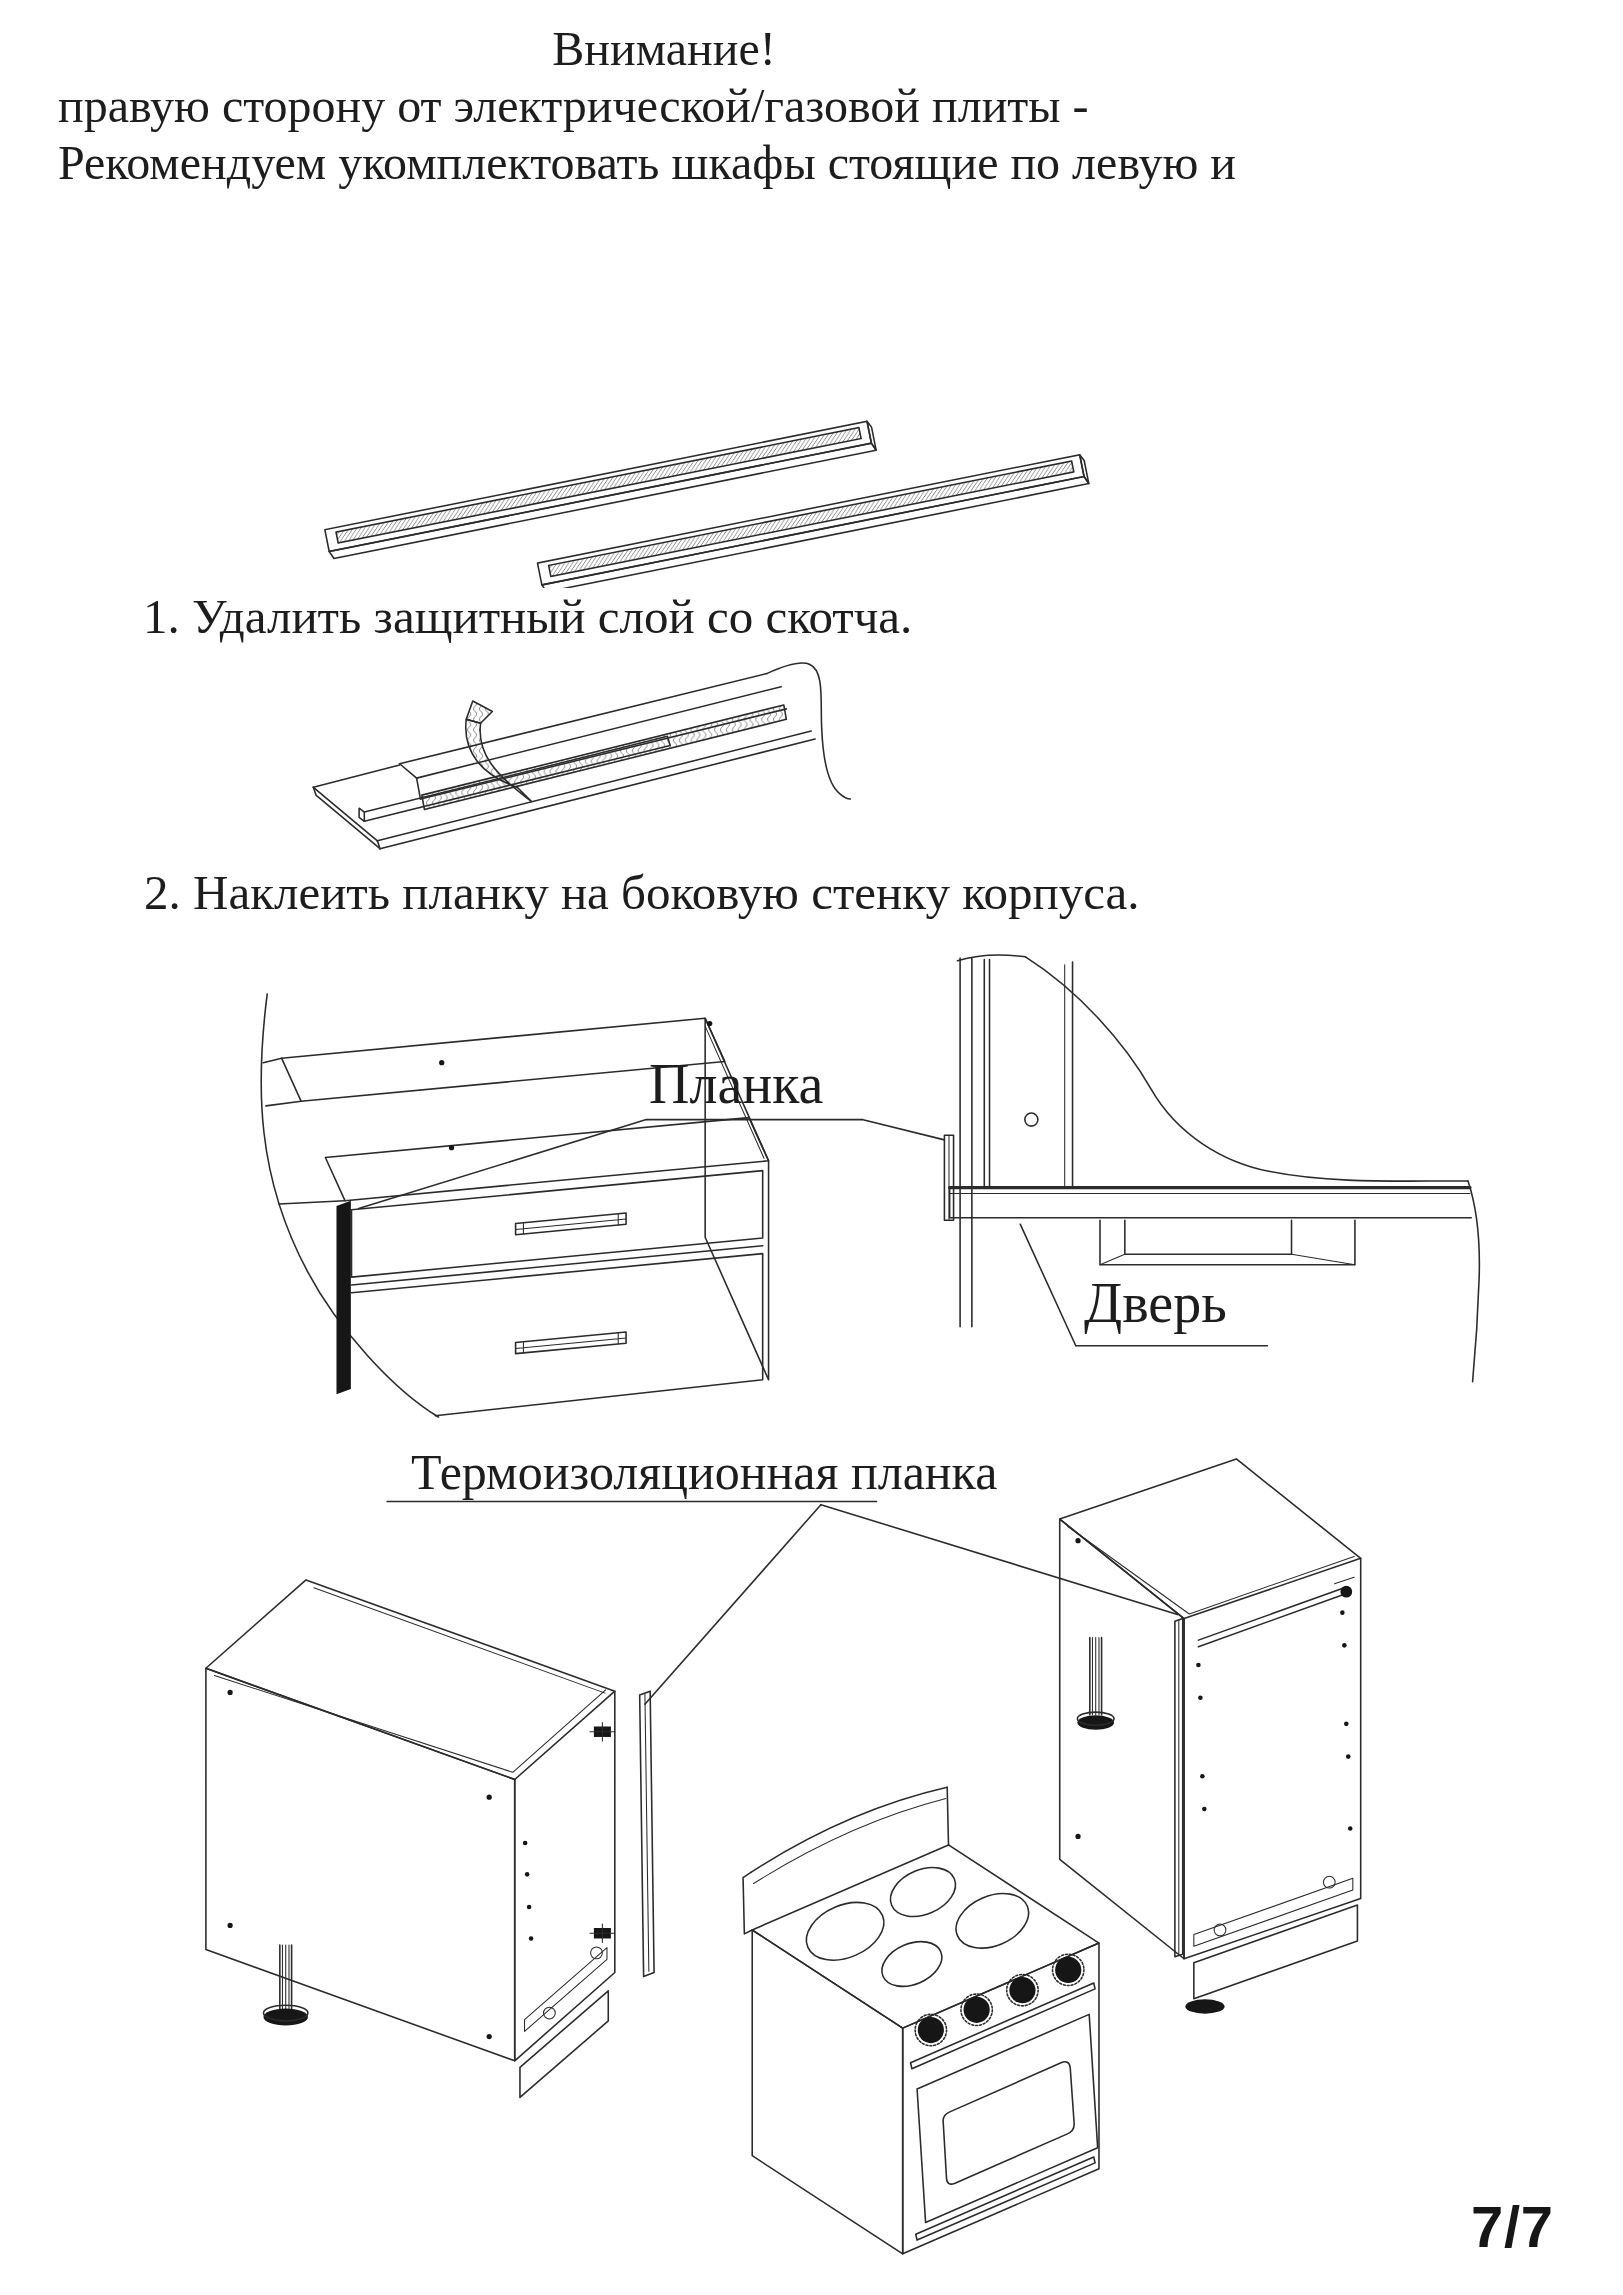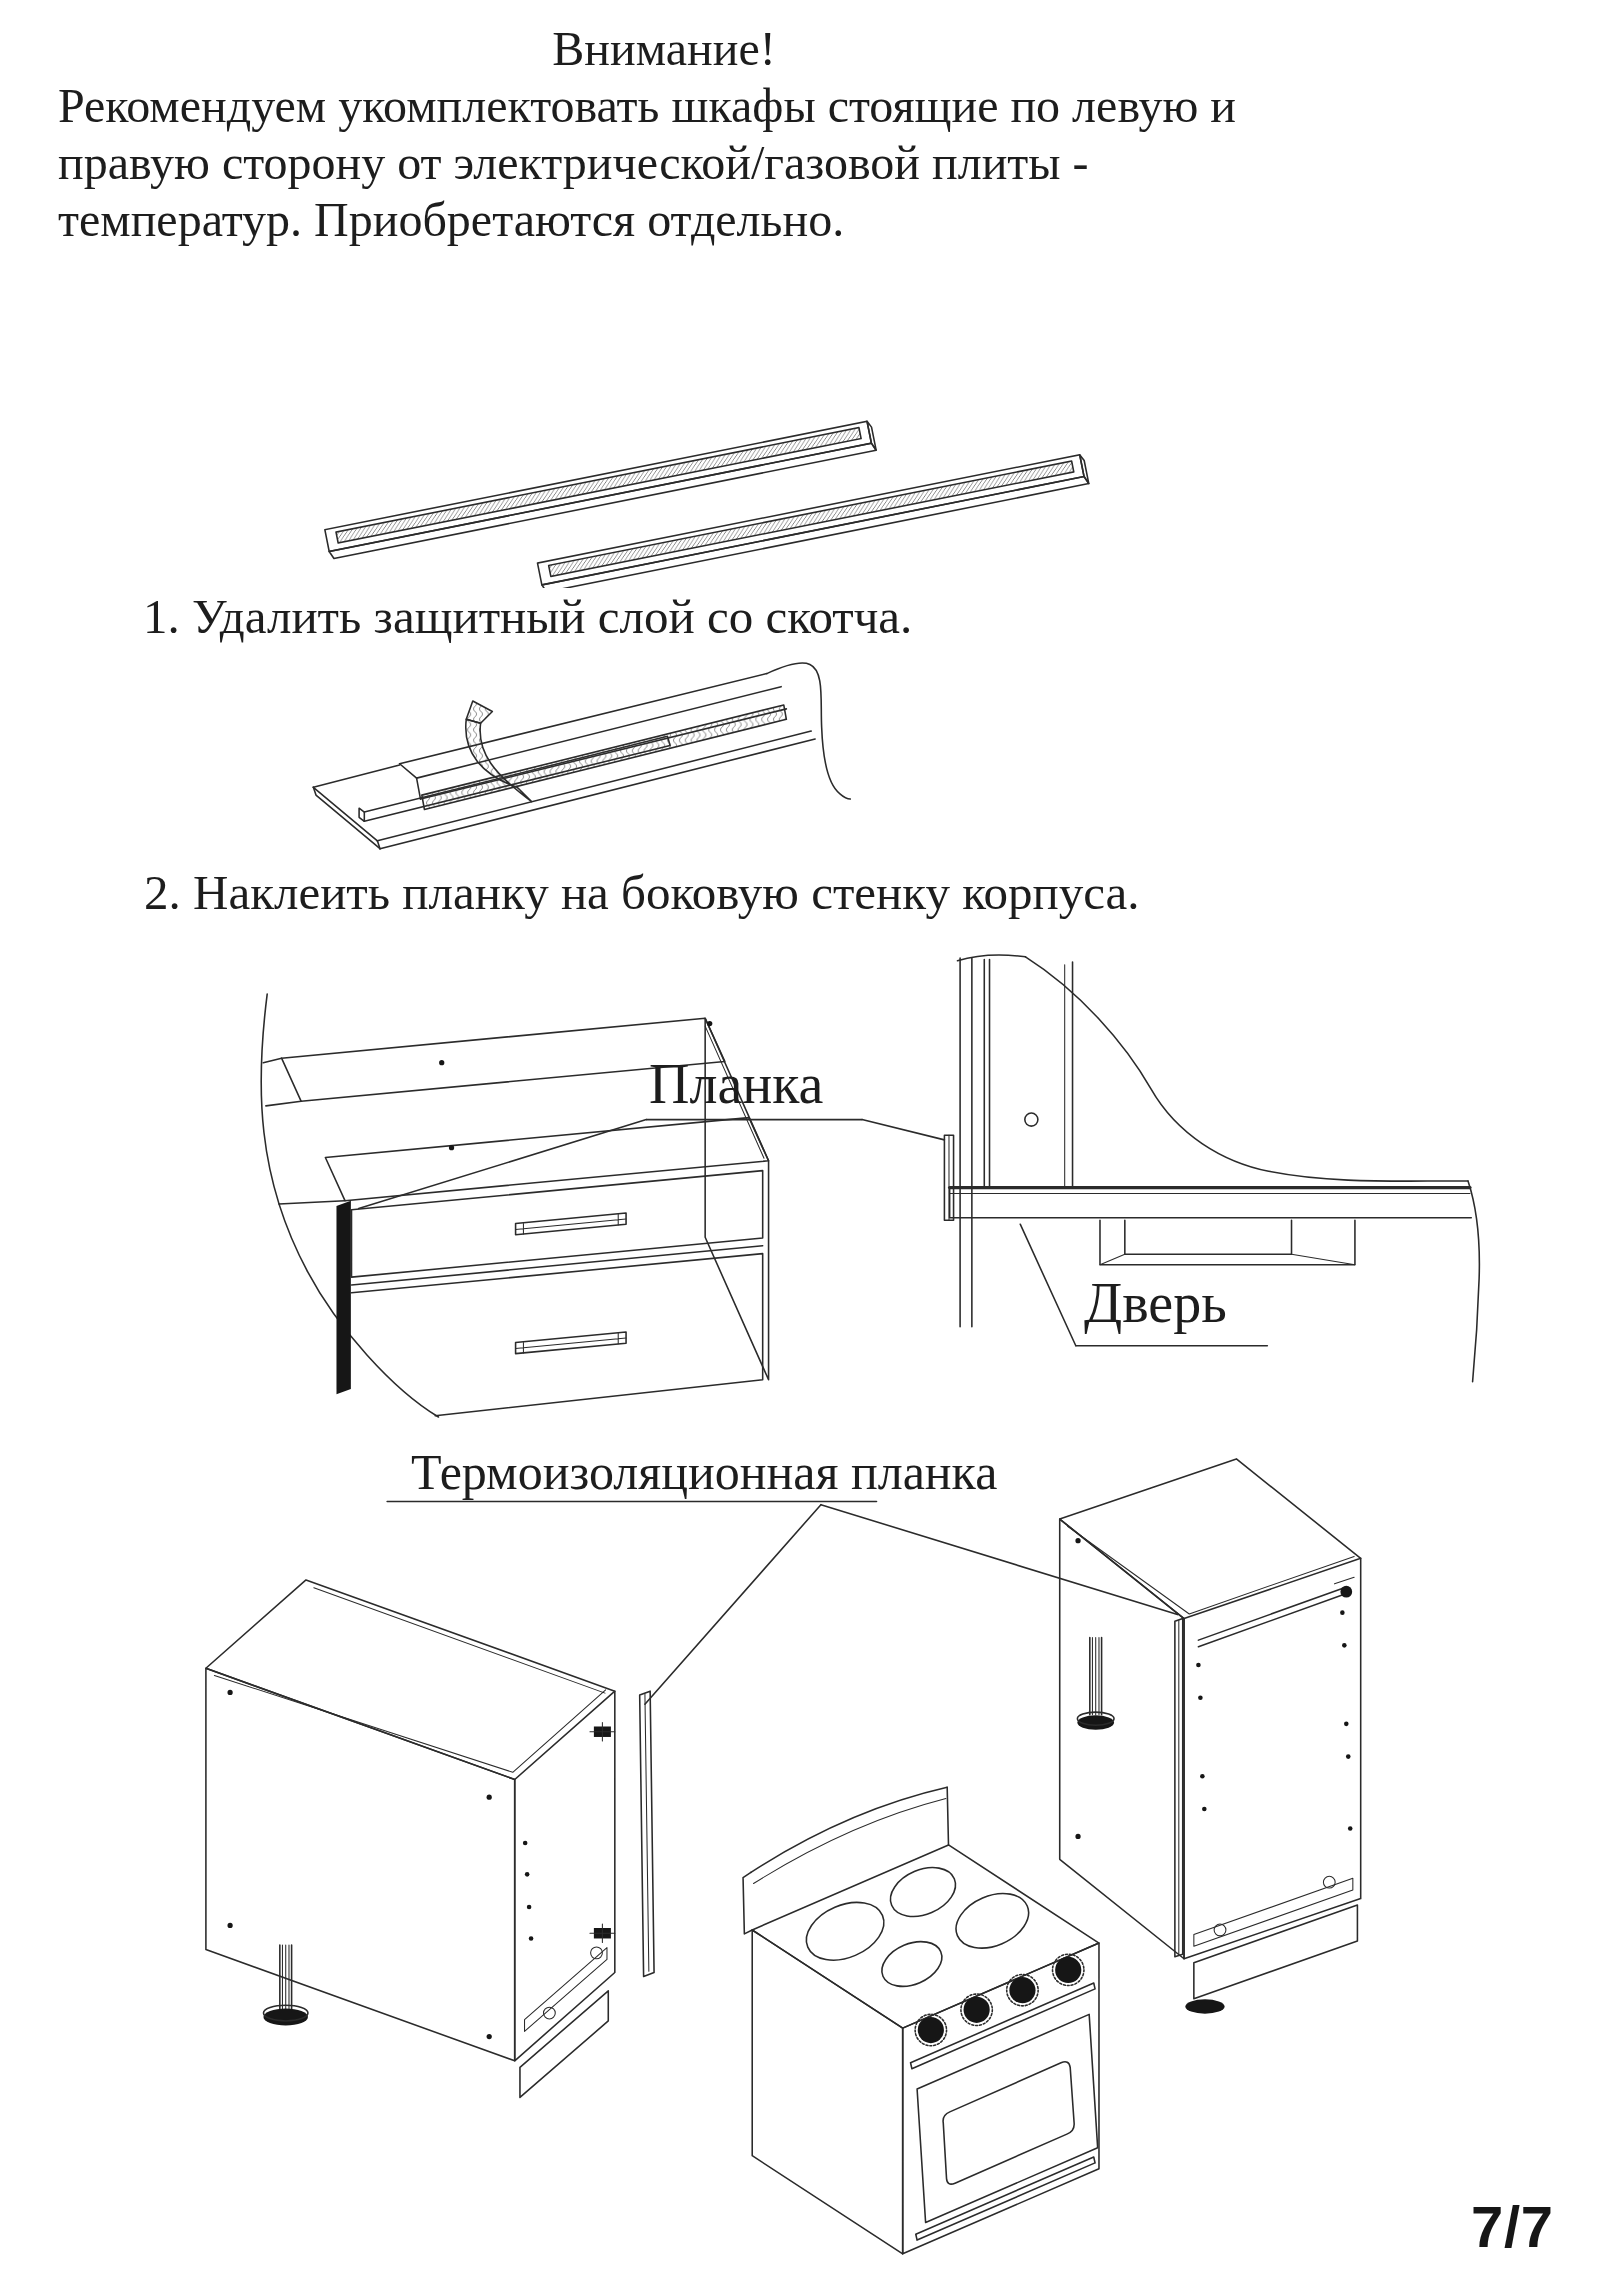--- a/index.html
+++ b/index.html
@@ -21,23 +21,22 @@
   svg *{vector-effect:none;}
   .ink{stroke:#2b2b2b;fill:none;stroke-width:2.4;stroke-linecap:round;stroke-linejoin:round;}
   .thin{stroke:#2b2b2b;fill:none;stroke-width:1.6;}
   .fillink{fill:#161616;stroke:none;}
 </style>
 </head>
 <body>
 
 <div class="abs para">
   <div class="indent">Внимание!</div>
+  <div>правую сторону от электрической/газовой плиты -</div>
   <div>Рекомендуем укомплектовать шкафы стоящие по левую и</div>
-  <div>правую сторону от электрической/газовой плиты -</div>
-  <div>температур. Приобретаются отдельно.</div>
 </div>
 
 <svg class="abs" style="left:281px;top:385px" width="831" height="203" viewBox="0 0 1270 310">
   <defs>
     <pattern id="hh1" width="7" height="7" patternUnits="userSpaceOnUse">
       <path d="M0,7 L7,0" stroke="#444" stroke-width="1" fill="none"></path>
     </pattern>
   </defs>
   <g class="ink" transform="translate(67,221) rotate(-11.3)">
     <rect x="0" y="0" width="845" height="34"></rect>

